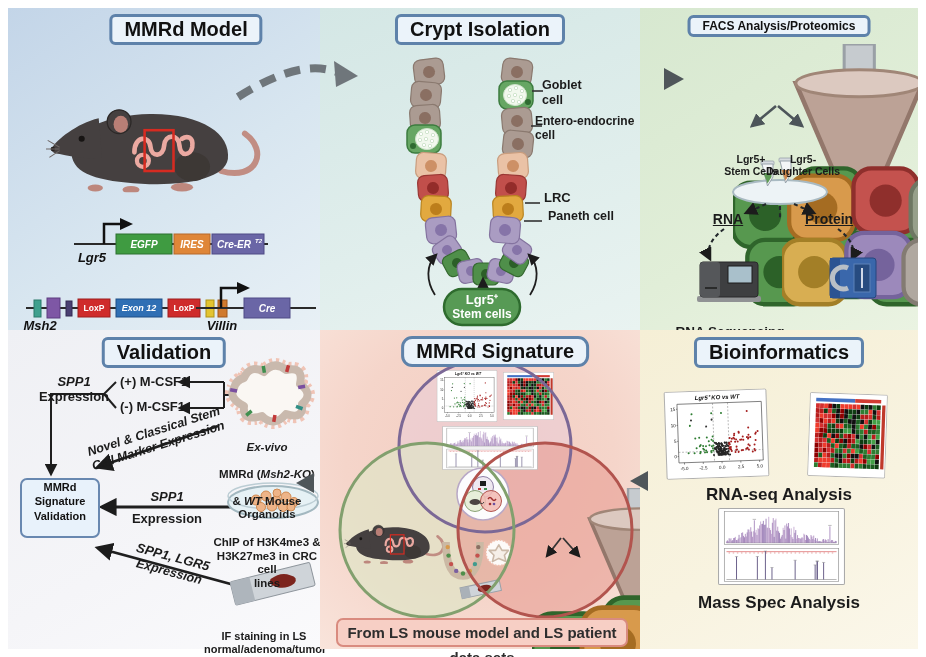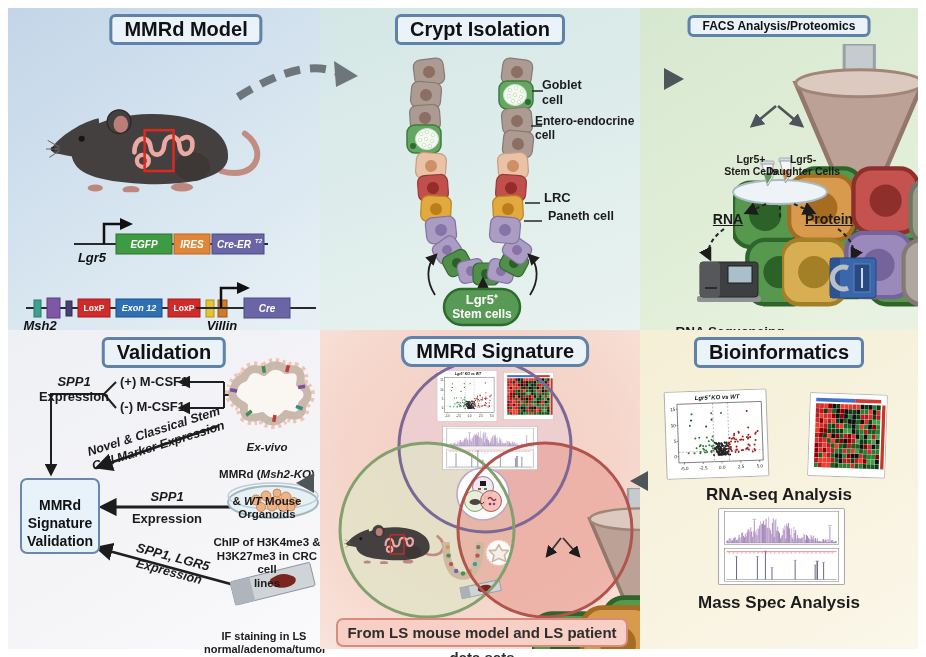--- a/index.html
+++ b/index.html
@@ -12,21 +12,21 @@
   .p5{left:320px;top:330px;width:320px;height:319px;background:radial-gradient(circle at 50% 42%,#f3cdc1 0%,#f5d5ca 55%,#f9e4db 100%);}
   .p6{left:640px;top:330px;width:278px;height:319px;background:linear-gradient(150deg,#f5efd6 0%,#f8f3e0 60%,#fbf7ea 100%);}
   .tbox{position:absolute;transform:translateX(-50%);background:#ebf3fa;border:3px solid #5e82aa;border-radius:6px;padding:1px 12px;font-weight:700;font-size:20px;color:#111;white-space:nowrap;z-index:5;}
   .tbox.rd{border-radius:11px;}
   .tbox.sm{font-size:12px;}
   .lb{position:absolute;font-weight:700;color:#1b1b1b;white-space:pre-line;line-height:1.18;}
   .ctr{text-align:center;}
   .it{font-style:italic;}
   .und{text-decoration:underline;}
   .abs{position:absolute;left:0;top:0;}
-  .sigbox{position:absolute;background:#e8f2fb;border:2.5px solid #6888b0;border-radius:7px;font-weight:700;font-size:14px;text-align:center;white-space:pre-line;line-height:1.3;padding-top:16px;color:#111;}
+  .sigbox{position:absolute;background:#e8f2fb;border:2.5px solid #6888b0;border-radius:7px;font-weight:700;font-size:11px;text-align:center;white-space:pre-line;line-height:1.3;padding-top:0;color:#111;}
   .note{position:absolute;background:#f7cfc5;border:2px solid #d98b7f;border-radius:7px;font-weight:700;font-size:15px;text-align:center;color:#2e2e2e;line-height:25px;}
   svg text{font-family:"Liberation Sans",sans-serif;}
   .gene-label{font-style:italic;font-weight:700;font-size:13px;fill:#111;}
   .box-label{font-style:italic;font-weight:700;font-size:10px;fill:#fff;}
   .loxp-label{font-weight:700;font-size:8.5px;fill:#fff;}
   .pill-t1{font-weight:700;font-size:13px;fill:#fff;}
   .pill-t2{font-weight:700;font-size:12px;fill:#fff;}
   .vt{font-style:italic;font-weight:700;font-size:6.5px;fill:#111;}
   .tick{font-size:5px;fill:#222;}
   .c-taupe{fill:#ab9b92;stroke:#8a796f;stroke-width:1.2;}

